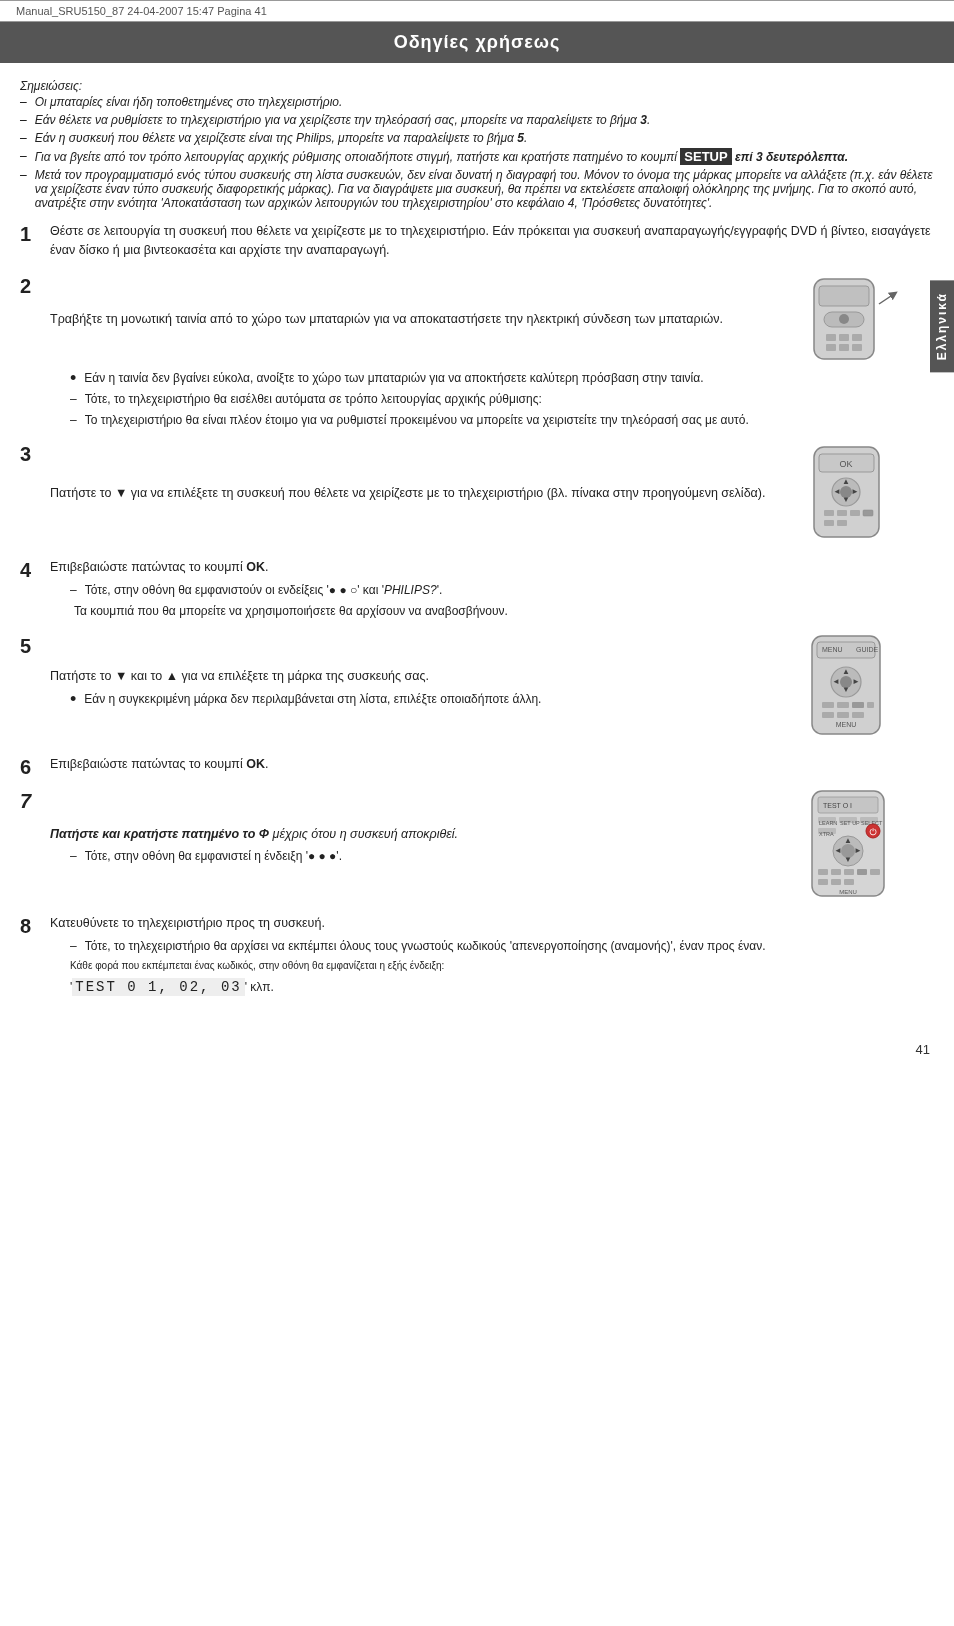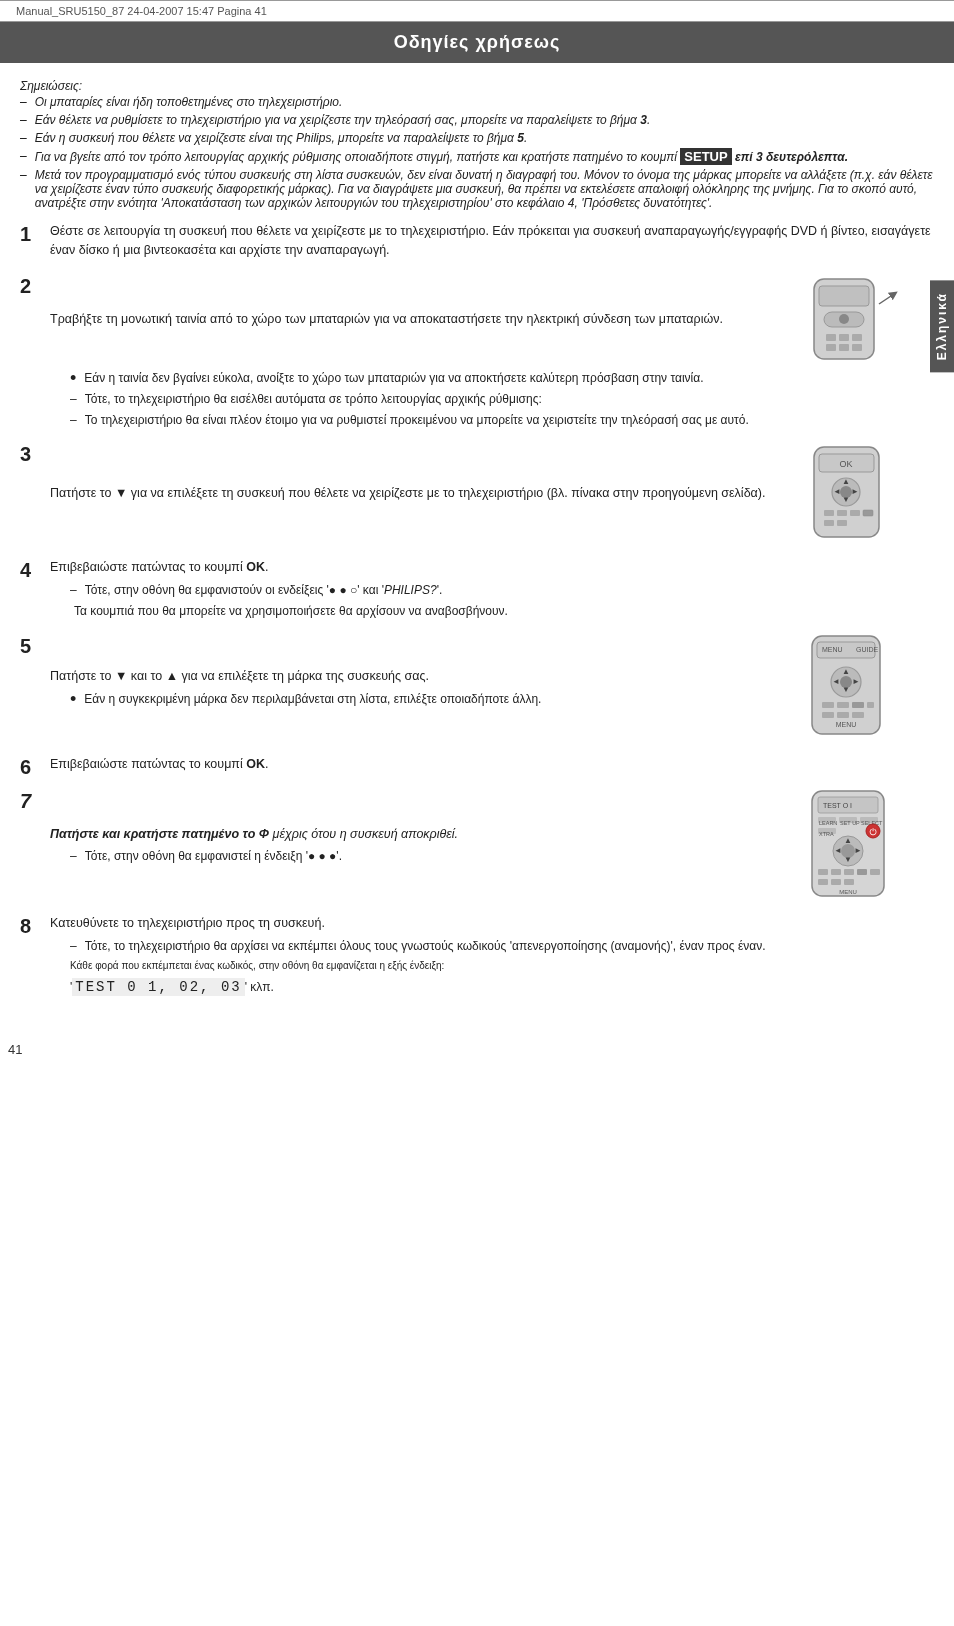--- a/index.html
+++ b/index.html
@@ -164,22 +164,22 @@
     .setup-highlight {
       background: #333;
       color: #fff;
       padding: 1px 4px;
       font-weight: bold;
       font-size: 13px;
       font-style: normal;
     }
 
     .page-number {
-      text-align: left;
-      padding: 10px 8px;
+      text-align: right;
+      padding: 10px 24px;
       font-size: 13px;
       color: #333;
     }
 
     .test-code {
       font-family: 'Courier New', monospace;
       font-size: 14px;
       letter-spacing: 2px;
       background: #eee;
       padding: 1px 3px;

